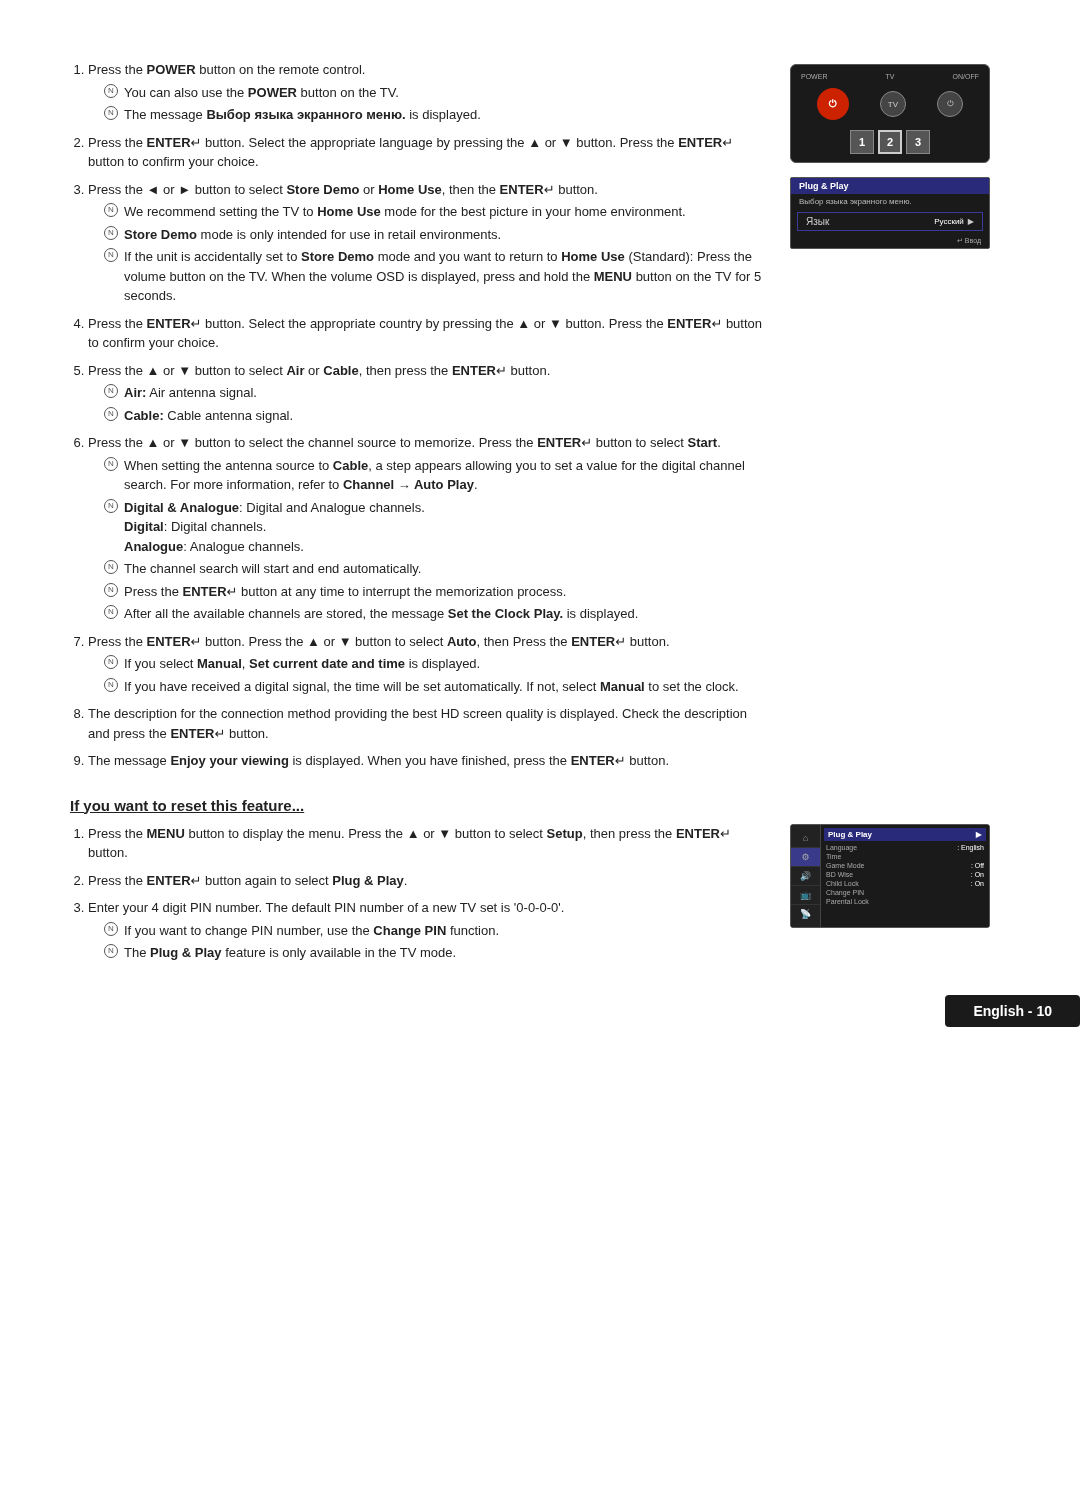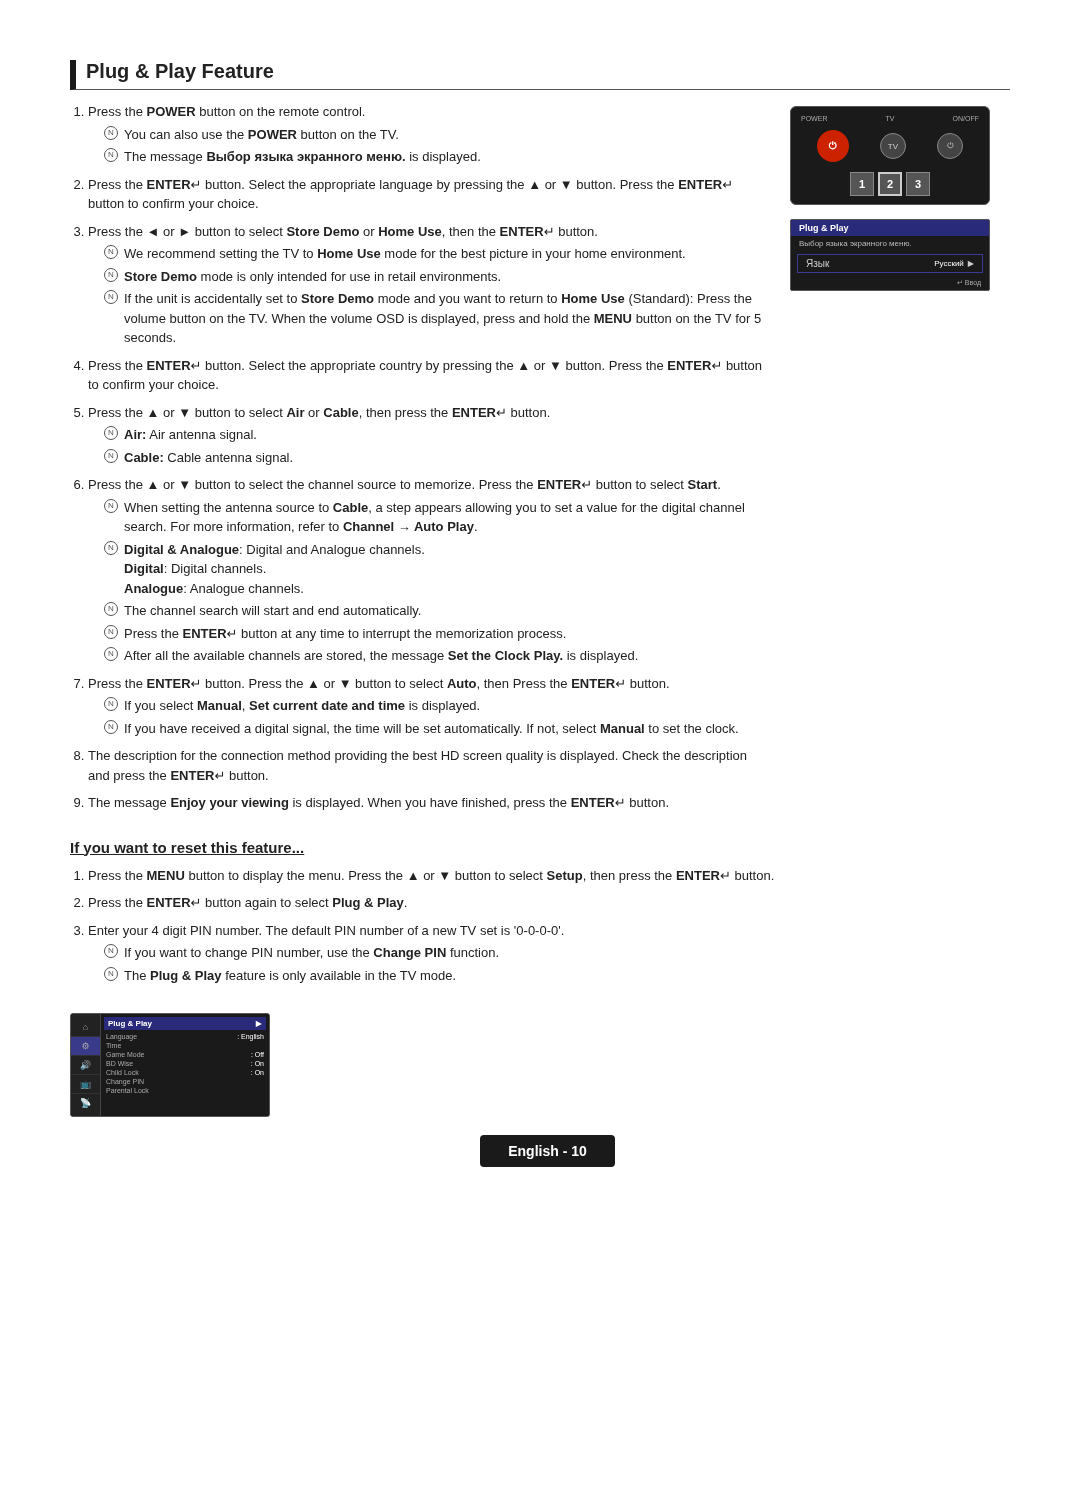--- a/index.html
+++ b/index.html
@@ -86,51 +86,49 @@
     .subsection-title {
       font-size: 15px;
       font-weight: bold;
       margin: 18px 0 10px 0;
       text-decoration: underline;
     }
 
     
     .footer {
       position: absolute;
-      bottom: 30px;
+      bottom: 24px;
       left: 0; right: 0;
       display: flex;
-      justify-content: center;
+      justify-content: flex-end;
       padding-left: 15px;
     }
     .footer-badge {
       background: #1a1a1a;
       color: #fff;
       padding: 8px 28px;
       font-size: 14px;
       font-weight: bold;
       border-radius: 4px;
     }
 
     
     .lower-content {
       display: flex;
-      gap: 20px;
+      gap: 32px;
       margin-top: 4px;
-      flex-direction: column;
     }
     .lower-text { flex: 1; }
     .lower-image { width: 220px; }
   </style>
 </head>
 <body>
 
 <div class="page">
 
-  <div class="section-title">Plug &amp; Play Feature</div>
 
   <div class="main-content">
     <div class="text-col">
 
       <ol class="main-list">
 
         <li>
           Press the <b>POWER</b> button on the remote control.
           <div class="note-item">
             <span class="note-icon">N</span>

